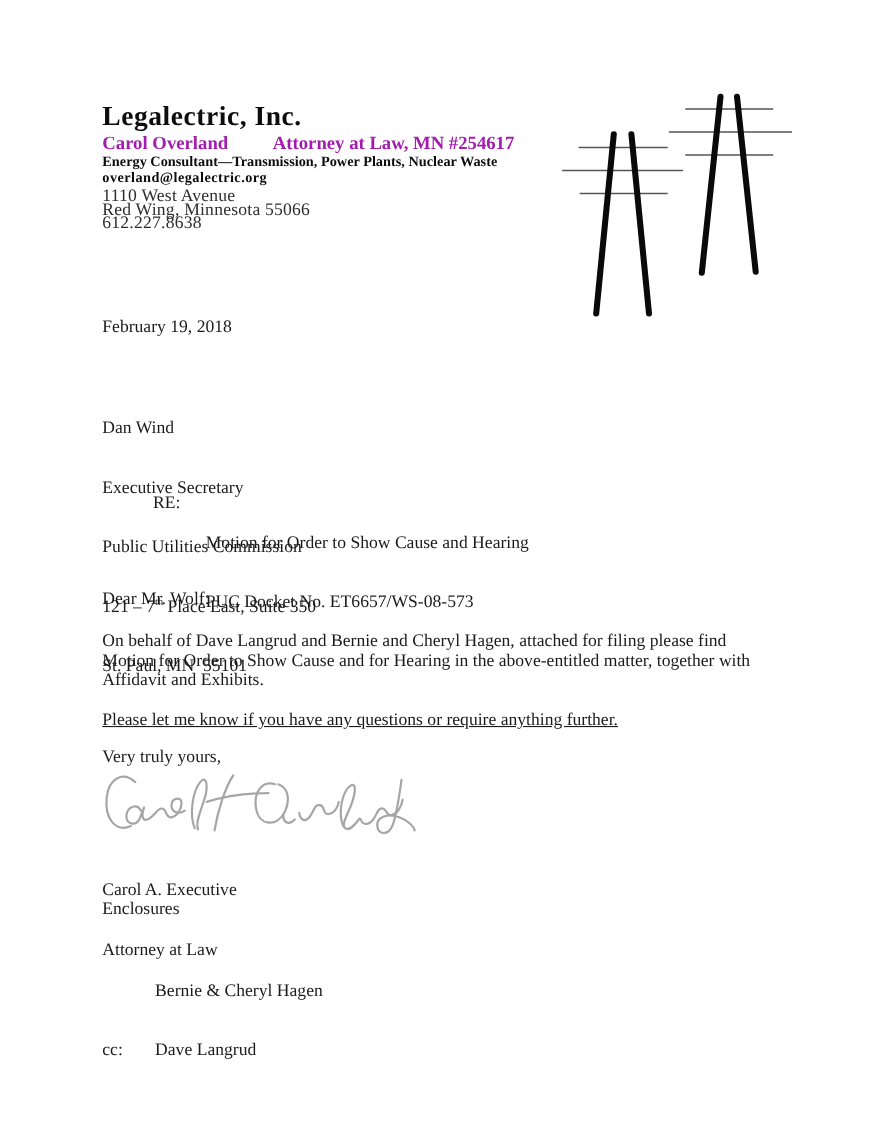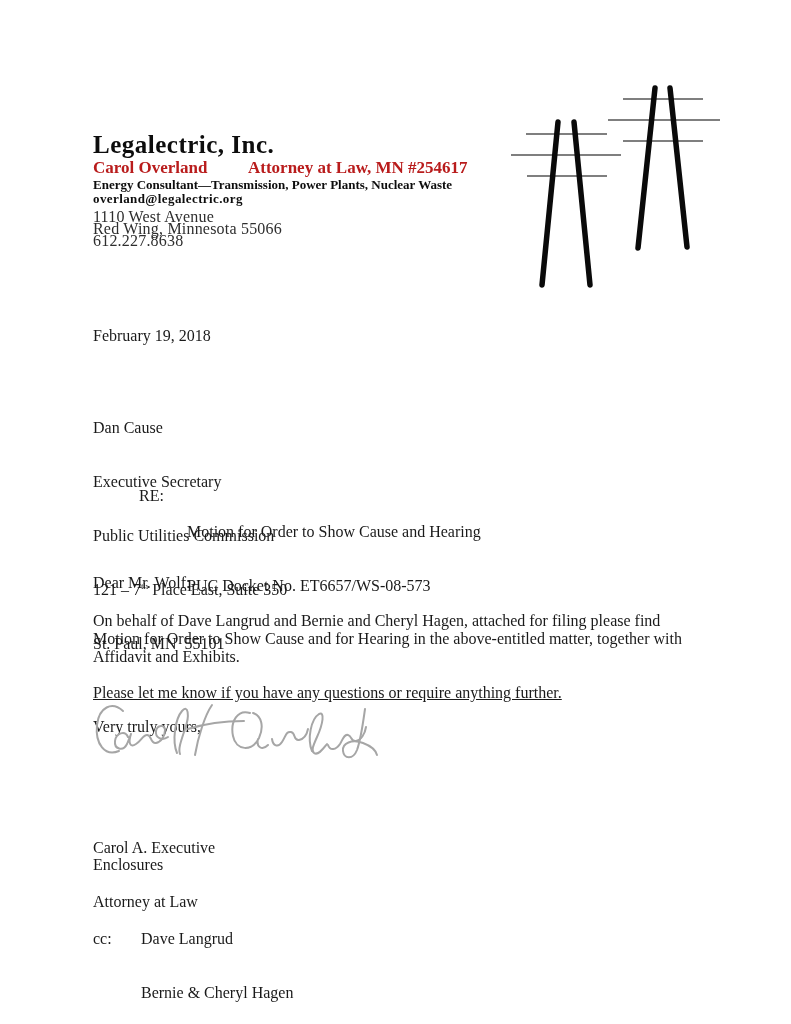--- a/index.html
+++ b/index.html
@@ -10,36 +10,36 @@
   }
   .page {
     position: relative;
     width: 791px;
     height: 1024px;
     margin: 0 auto;
     background: #ffffff;
     color: #1a1a1a;
     overflow: hidden;
   }
-  .abs { position: absolute; left: 93px; margin-top: 38px; }
+  .abs { position: absolute; left: 93px; }
 
   
   .company {
     top: 93px;
     font-size: 25px;
     font-weight: 700;
     letter-spacing: 0.5px;
     color: #0d0d0d;
   }
   .name-line {
     top: 120px;
     width: 560px;
     font-size: 17px;
     font-weight: 700;
-    color: #b91c1c;
+    color: #a21caf;
   }
   .lh-title { position: absolute; left: 155px; top: 0; white-space: nowrap; }
   .tagline {
     top: 139px;
     font-size: 13px;
     font-weight: 700;
     color: #0d0d0d;
   }
   .email {
     top: 153px;
@@ -123,21 +123,21 @@
       <line x1="53" y1="39" x2="37" y2="202"></line>
       <line x1="69" y1="39" x2="85" y2="202"></line>
       <line x1="150" y1="5" x2="133" y2="165"></line>
       <line x1="165" y1="5" x2="182" y2="164"></line>
     </g>
   </svg>
 
   <div class="abs bodytext date">February 19, 2018</div>
 
   <div class="abs bodytext recipient">
-    <div>Dan Cause</div>
+    <div>Dan Wind</div>
     <div>Executive Secretary</div>
     <div>Public Utilities Commission</div>
     <div><span>121 – 7</span><sup class="ord">th</sup><span> Place East, Suite 350</span></div>
     <div>St. Paul, MN  55101</div>
   </div>
 
   <div class="abs bodytext re-block">
     <div class="re-label">RE:</div>
     <div>
       <div>Motion for Order to Show Cause and Hearing</div>
@@ -169,22 +169,22 @@
 
   <div class="abs bodytext sig-block">
     <div>Carol A. Executive</div>
     <div>Attorney at Law</div>
   </div>
 
   <div class="abs bodytext enclosures">Enclosures</div>
 
   <div class="abs bodytext cc-block">
     <div class="cc-row">
+      <div class="cc-label"></div>
+      <div>Bernie &amp; Cheryl Hagen</div>
+    </div>
+    <div class="cc-row">
       <div class="cc-label">cc:</div>
       <div>Dave Langrud</div>
-    </div>
-    <div class="cc-row">
-      <div class="cc-label"></div>
-      <div>Bernie &amp; Cheryl Hagen</div>
     </div>
   </div>
 
 </div>
 
 </body></html>

